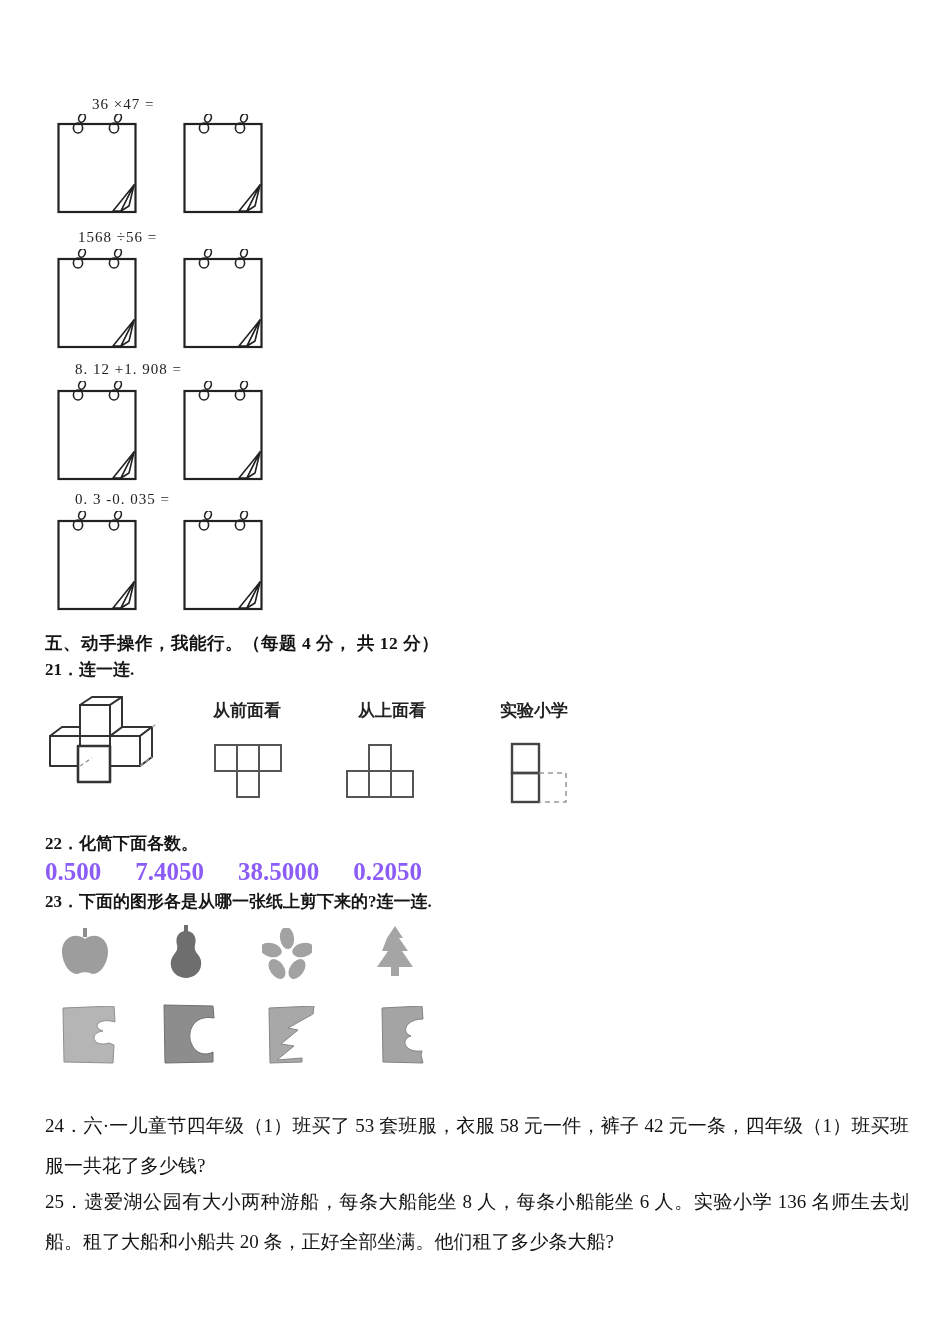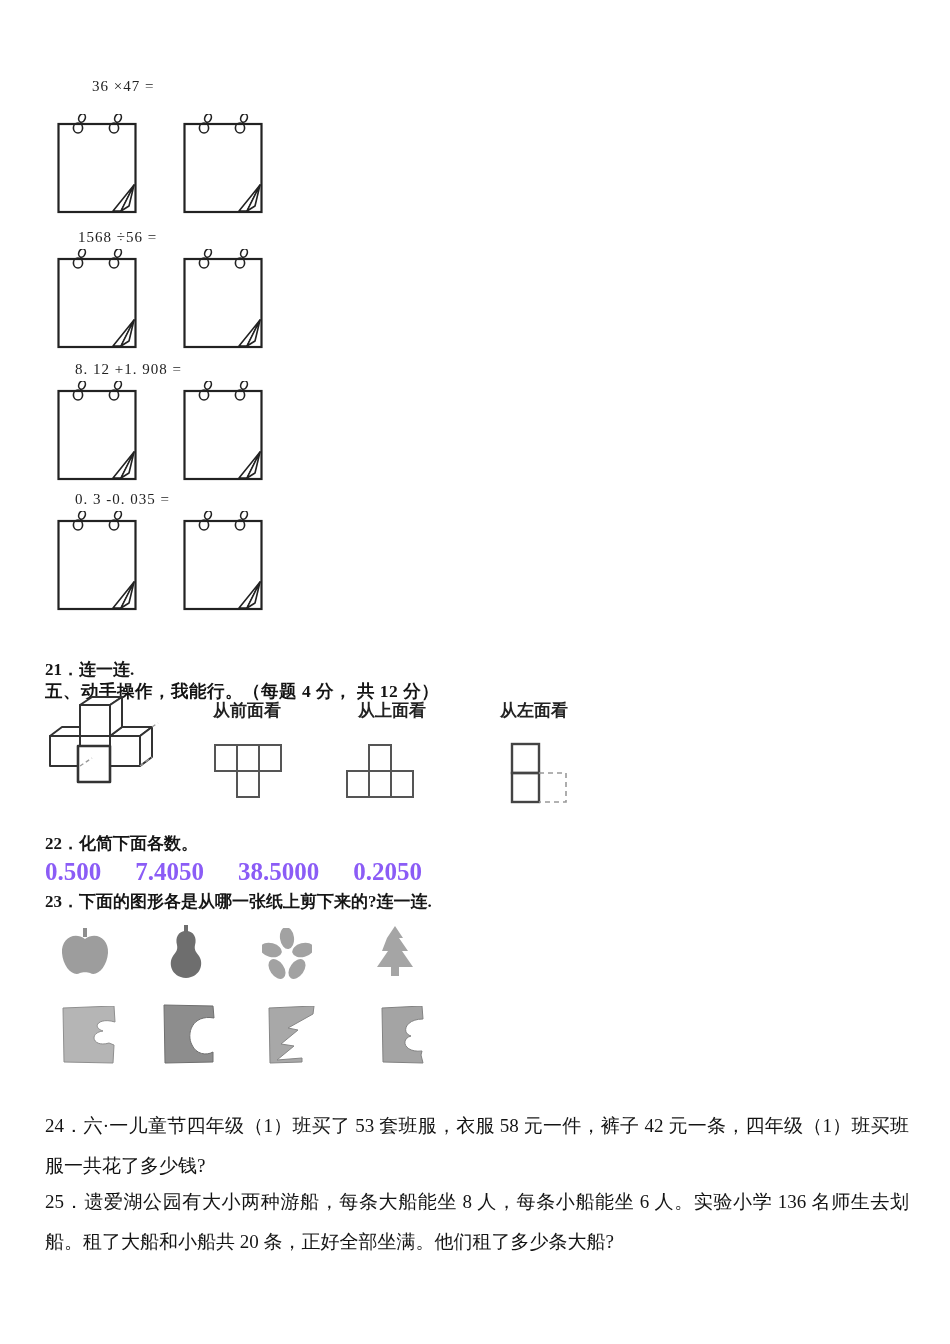--- a/index.html
+++ b/index.html
@@ -9,21 +9,21 @@
     overflow:hidden;
   }
   .abs{position:absolute;}
   .eq{
     position:absolute;font-size:15px;letter-spacing:1px;color:#222;
     font-family:"Liberation Serif","DejaVu Serif",serif;
   }
   .pad{position:absolute;width:80px;height:100px;}
   .heading{
     position:absolute;left:45px;font-size:17.5px;font-weight:600;color:#141414;
-    letter-spacing:0.5px;white-space:nowrap;margin-top:48px;
+    letter-spacing:0.5px;white-space:nowrap;
   }
   .qlabel{
     position:absolute;left:45px;font-size:17px;font-weight:700;color:#161616;
     white-space:nowrap;
   }
   .view-label{
     position:absolute;font-size:17px;font-weight:700;color:#222;white-space:nowrap;text-align:center;
   }
   .numbers-row{position:absolute;left:45px;top:858px;}
   .numbers-row span{
@@ -53,21 +53,21 @@
         </g>
         <g stroke="#222" stroke-width="1.6" fill="#ffffff" stroke-linejoin="round">
           <path d="M56,97 L77,71 L64,97 Z"></path>
           <path d="M64,97 L77,71 L72,92 Z"></path>
         </g>
       </symbol>
     </defs>
   </svg>
 
   <div>
-    <div class="eq" style="left:92px;top:78px">36 ×47 =</div>
+    <div class="eq" style="left:92px;top:96px">36 ×47 =</div>
     <svg class="pad" style="left:57px;top:114px" viewBox="0 0 80 100">
         <use href="#notepad"></use>
       </svg>
     <svg class="pad" style="left:183px;top:114px" viewBox="0 0 80 100">
         <use href="#notepad"></use>
       </svg>
   </div>
 
   <div>
     <div class="eq" style="left:78px;top:229px">1568 ÷56 =</div>
@@ -138,21 +138,21 @@
   <div class="view-label" style="left:358px;top:699px">从上面看</div>
   <svg class="abs" style="left:346px;top:744px" width="68" height="56" viewBox="0 0 68 56">
     <g stroke="#555" stroke-width="2" fill="none">
       <rect x="23" y="1" width="22" height="26"></rect>
       <rect x="1" y="27" width="22" height="26"></rect>
         <rect x="23" y="27" width="22" height="26"></rect>
         <rect x="45" y="27" width="22" height="26"></rect>
     </g>
   </svg>
 
-  <div class="view-label" style="left:500px;top:699px">从左面看</div>
+  <div class="view-label" style="left:500px;top:699px">实验小学</div>
   <svg class="abs" style="left:510px;top:742px" width="60" height="62" viewBox="0 0 60 62">
     <g stroke="#444" stroke-width="2.4" fill="none">
       <rect x="2" y="2" width="27" height="29"></rect>
       <rect x="2" y="31" width="27" height="29"></rect>
     </g>
     <g stroke="#999" stroke-width="1.6" fill="none" stroke-dasharray="5 4">
       <path d="M29,31 h27 v29 h-27"></path>
     </g>
   </svg>
 

